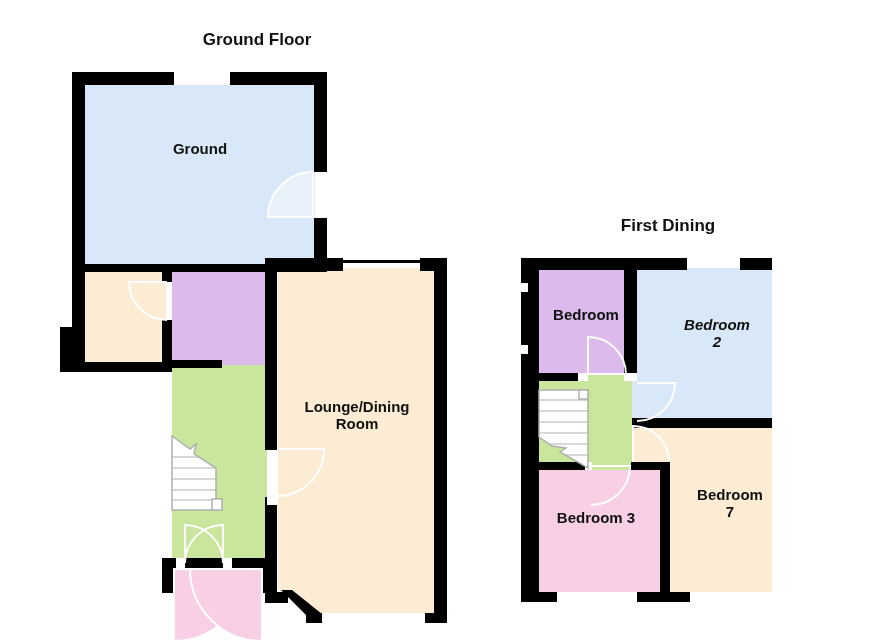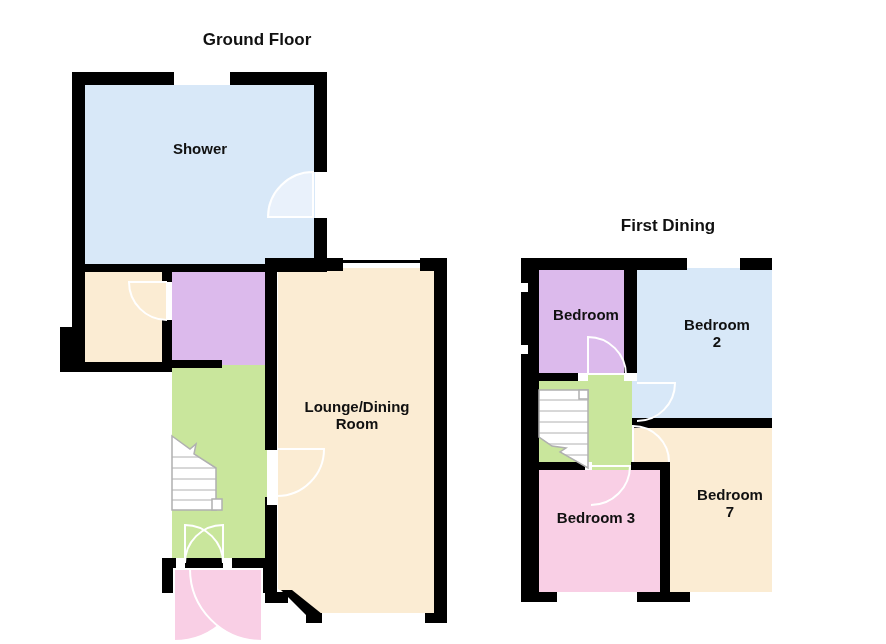--- a/index.html
+++ b/index.html
@@ -146,21 +146,21 @@
       <g fill="none" style="stroke:var(--c-swing)" stroke-width="2">
         <path d="M588,375 L588,337 A38,38 0 0 1 626,375"></path>
         <path d="M637,383 L675,383 A38,38 0 0 1 637,421"></path>
         <path d="M591,466 L630,466 A39,39 0 0 1 591,505"></path>
         <path d="M633,462 L633,426 A36,36 0 0 1 669,462"></path>
       </g>
     </g>
   </svg>
 
   <div class="lbl title" style="left:257px;top:40px;">Ground Floor</div>
-  <div class="lbl" style="left:200px;top:149px;">Shower</div>
+  <div class="lbl" style="left:200px;top:149px;">Ground</div>
   <div class="lbl w140" style="left:357px;top:415px;">Lounge/Dining Room</div>
 
   <div class="lbl title" style="left:668px;top:226px;">First Dining</div>
   <div class="lbl" style="left:586px;top:315px;">Bedroom</div>
-  <div class="lbl" style="left:717px;top:333px;">Bedroom 2</div>
+  <div class="lbl" style="left:717px;top:333px;font-style:italic;">Bedroom 2</div>
   <div class="lbl" style="left:596px;top:518px;">Bedroom 3</div>
   <div class="lbl" style="left:730px;top:503px;">Bedroom 7</div>
 </div>
 
 </body></html>

